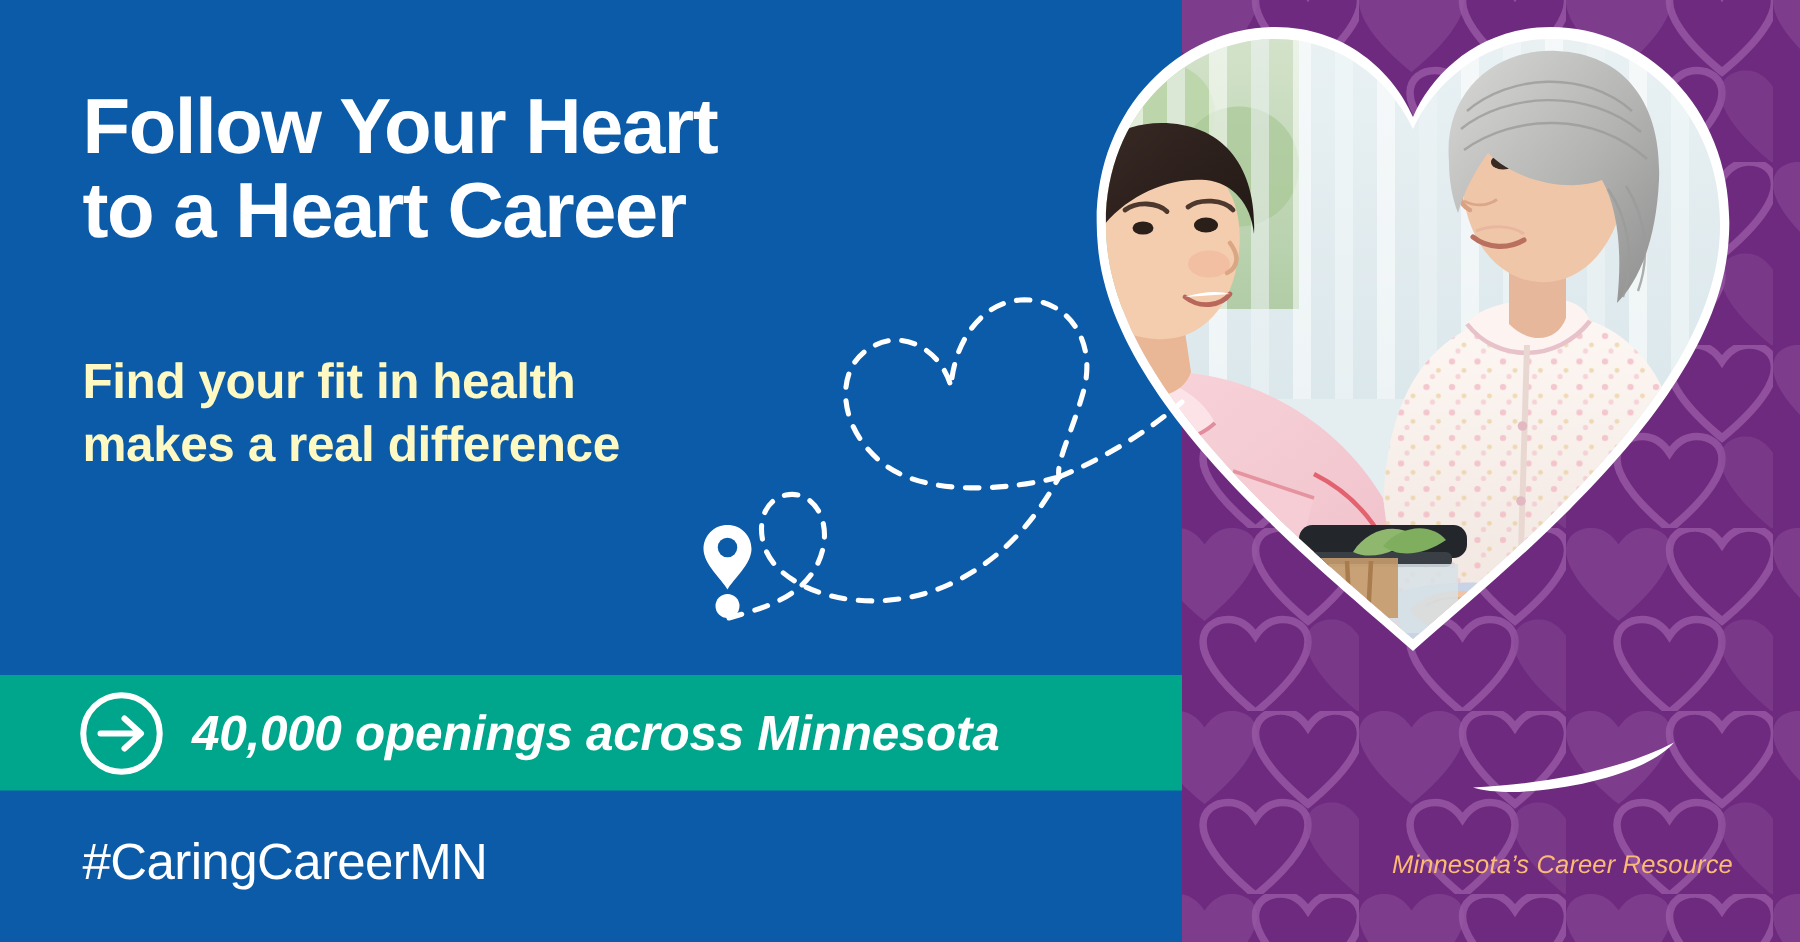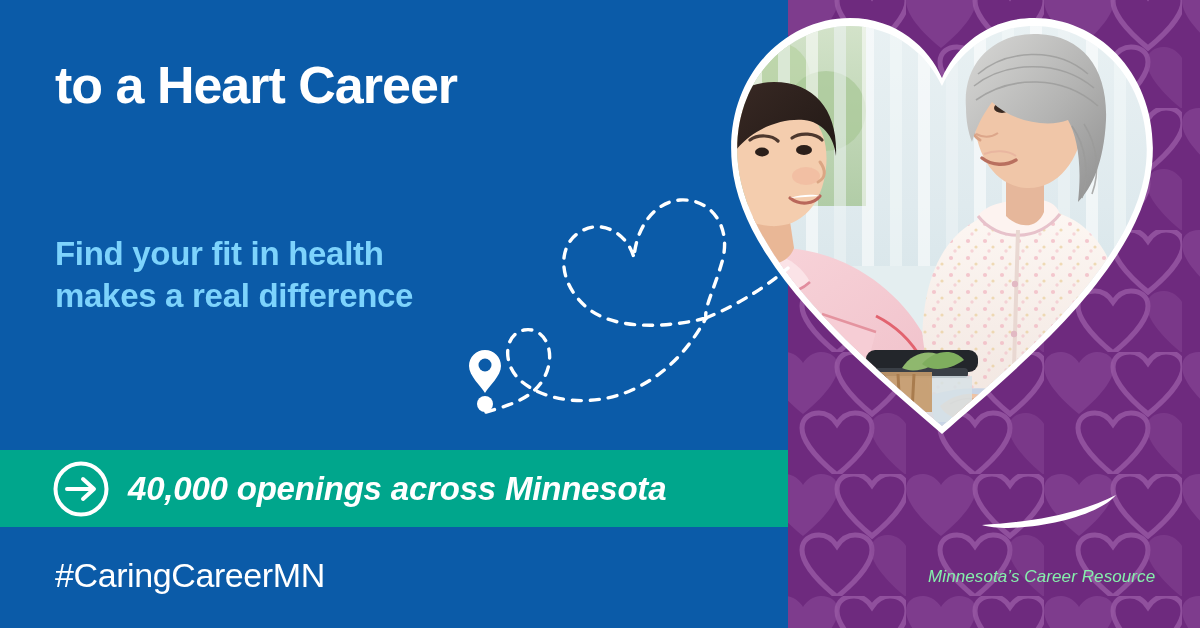--- a/index.html
+++ b/index.html
@@ -28,21 +28,21 @@
 
   
   .headline{
     position:absolute;left:55px;top:57px;width:620px;
     color:#ffffff;font-weight:bold;font-size:52px;line-height:1.08;
     letter-spacing:-1px;
   }
   .headline span{display:block;}
   .subhead{
     position:absolute;left:55px;top:233px;width:420px;
-    color:#7dd3fc;font-weight:bold;font-size:33px;line-height:1.26;
+    color:#fef9c3;font-weight:bold;font-size:33px;line-height:1.26;
     letter-spacing:-0.3px;
   }
   .subhead span{display:block;}
   .hashtag{
     position:absolute;left:55px;top:556px;
     color:#ffffff;font-weight:normal;font-size:34px;letter-spacing:-0.4px;
   }
 
   
   .trail{position:absolute;left:440px;top:150px;width:360px;height:270px;pointer-events:none;}
@@ -55,21 +55,21 @@
   .logo{position:absolute;left:828px;top:494px;width:290px;height:100px;}
   .logo-swoosh{position:absolute;left:152px;top:0px;width:138px;height:34px;}
   .logo-word{
     position:absolute;left:0;top:16px;
     color:#ffffff;font-weight:bold;font-style:italic;font-size:45px;
     letter-spacing:-1.6px;white-space:nowrap;
   }
   .logo-tm{font-size:15px;vertical-align:super;letter-spacing:0;font-style:normal;}
   .logo-tagline{
     position:absolute;left:100px;top:73px;
-    color:#86efac;font-style:italic;font-size:17px;letter-spacing:0.1px;white-space:nowrap;
+    color:#fdba74;font-style:italic;font-size:17px;letter-spacing:0.1px;white-space:nowrap;
   }
 </style>
 </head>
 <body>
 
 <div id="banner">
 
   <div class="panel-blue"></div>
 
   <div class="panel-purple">
@@ -261,20 +261,21 @@
 
   <svg class="pin" viewBox="0 0 34 48">
     <path d="M17 2 C 8 2, 1 9, 1 18 C 1 28, 13 38, 17 45 C 21 38, 33 28, 33 18 C 33 9, 26 2, 17 2 Z" fill="#ffffff"></path>
     <circle cx="17" cy="17" r="6.5" fill="#0B5BA8"></circle>
   </svg>
   <svg style="position:absolute;left:474px;top:393px;width:22px;height:22px;" viewBox="0 0 22 22">
     <circle cx="11" cy="11" r="8" fill="#ffffff"></circle>
   </svg>
 
   <div class="headline">
+    <span>Follow Your Heart</span>
     <span>to a Heart Career</span>
   </div>
 
   <div class="subhead">
     <span>Find your fit in health</span>
     <span>makes a real difference</span>
   </div>
 
   <div class="cta-band">
     <svg class="cta-arrow" viewBox="0 0 58 58">

